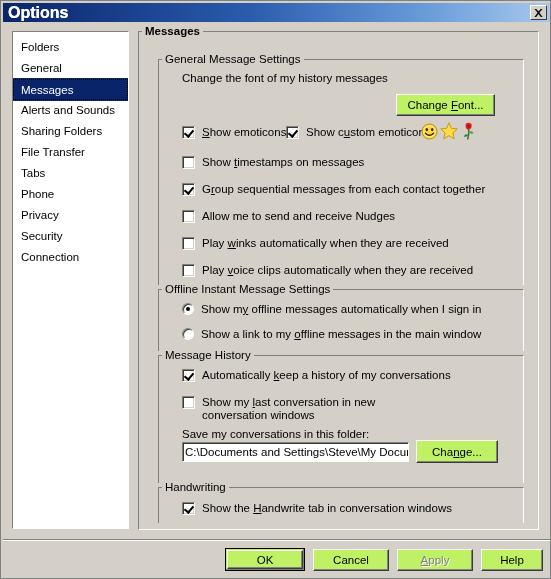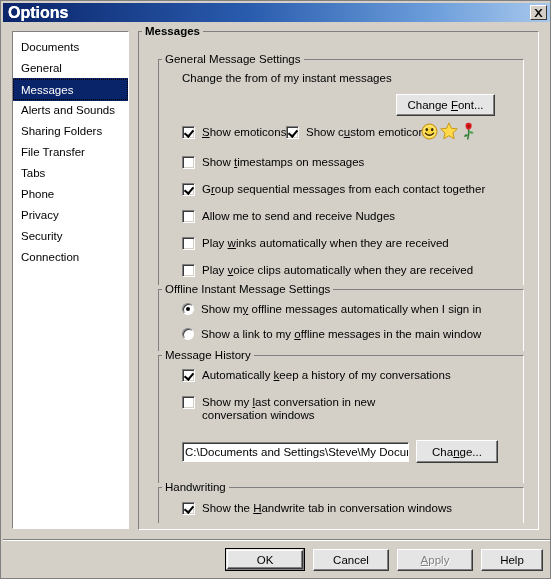--- a/index.html
+++ b/index.html
@@ -182,21 +182,21 @@
   }
   .rd-label {
     margin-left: 7px;
     font-size: 11.5px;
     line-height: 13px;
     white-space: nowrap;
   }
   
   .btn {
     position: absolute;
-    background: #e5e5e5;
+    background: #bef264;
     border-top: 1px solid #ffffff;
     border-left: 1px solid #ffffff;
     border-right: 1px solid #3a3a3a;
     border-bottom: 1px solid #3a3a3a;
     box-shadow: inset -1px -1px 0 #808080;
     box-sizing: border-box;
     font-size: 11.5px;
     font-family: "Liberation Sans", sans-serif;
     color: #000000;
     display: flex;
@@ -269,21 +269,21 @@
     <span id="title-text">Options</span>
     <div id="close-btn">
       <svg width="9" height="8" viewBox="0 0 9 8">
         <path d="M0.5 0 L2.2 0 L4.5 2.6 L6.8 0 L8.5 0 L5.4 3.8 L8.6 8 L6.8 8 L4.5 5.1 L2.2 8 L0.4 8 L3.6 3.8 Z" fill="#000"></path>
       </svg>
     </div>
   </div>
 
   <div id="sidebar">
     <div id="sidebar-inner">
-      <div class="side-item">Documents</div>
+      <div class="side-item">Folders</div>
       <div class="side-item">General</div>
       <div class="side-item selected">Messages</div>
       <div class="side-item">Alerts and Sounds</div>
       <div class="side-item">Sharing Folders</div>
       <div class="side-item">File Transfer</div>
       <div class="side-item">Tabs</div>
       <div class="side-item">Phone</div>
       <div class="side-item">Privacy</div>
       <div class="side-item">Security</div>
       <div class="side-item">Connection</div>
@@ -291,21 +291,21 @@
   </div>
 
   <div id="panel">
 
     <div class="gb-line full" style="left:0px; top:6px; width:401px; height:499px;"></div>
     <div class="gb-title bold" style="left:4px; top:0px;">Messages</div>
 
     <div class="gb-line" style="left:20px; top:34px; width:366px; height:226px; border-bottom:none;"></div>
     <div class="gb-title" style="left:24px; top:28px;">General Message Settings</div>
 
-    <div class="txt" style="left:44px; top:47px;">Change the from of my instant messages</div>
+    <div class="txt" style="left:44px; top:47px;">Change the font of my history messages</div>
 
     <div class="btn" style="left:258px; top:69px; width:99px; height:22px;">
       <span>Change <span class="acc">F</span>ont...</span>
     </div>
 
     <div class="cb-row" style="left:44px; top:101px;">
       <span class="cbox checked"></span>
       <span class="cb-label"><span class="acc">S</span>how emoticons</span>
     </div>
 
@@ -378,20 +378,21 @@
     <div class="cb-row" style="left:44px; top:344px;">
       <span class="cbox checked"></span>
       <span class="cb-label">Automatically <span class="acc">k</span>eep a history of my conversations</span>
     </div>
 
     <div class="cb-row" style="left:44px; top:371px; width:260px;">
       <span class="cbox"></span>
       <span class="cb-label two">Show my <span class="acc">l</span>ast conversation in new<br>conversation windows</span>
     </div>
 
+    <div class="txt" style="left:44px; top:403px;">Save my conversations in this folder:</div>
 
     <div id="path-field" style="left:44px; top:417px; width:227px; height:20px;">
       <span id="path-value">C:\Documents and Settings\Steve\My Documi</span>
     </div>
 
     <div class="btn" style="left:278px; top:415px; width:82px; height:23px;">
       <span>Cha<span class="acc">n</span>ge...</span>
     </div>
 
     <div class="gb-line" style="left:20px; top:462px; width:366px; height:36px; border-bottom:none;"></div>

